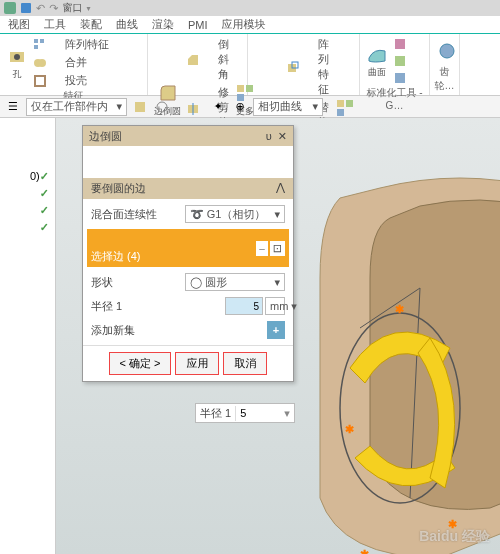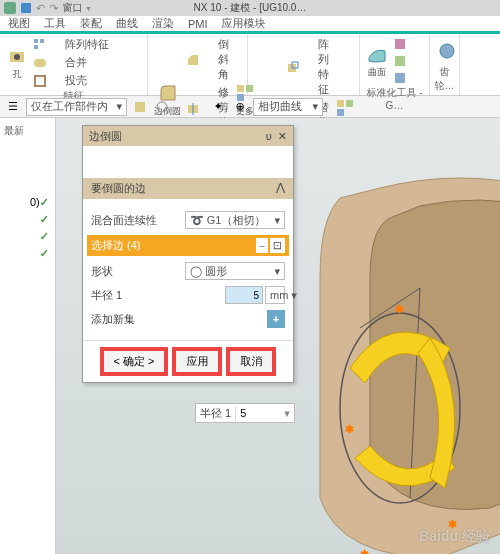--- a/index.html
+++ b/index.html
@@ -2,21 +2,21 @@
 <html><head>
 <meta charset="utf-8">
 <style>
 * { margin: 0; padding: 0; box-sizing: border-box; font-family: "Microsoft YaHei", Arial, sans-serif; font-size: 11px; }
 body { background: #f0f0f0; width: 500px; height: 554px; overflow: hidden; position: relative; }
 
 .titlebar { height: 16px; background: #d8d8d8; display: flex; align-items: center; gap: 4px; padding: 0 4px; }
 .titlebar .icon { width: 12px; height: 12px; display: inline-flex; align-items: center; justify-content: center; }
 .titlebar-title { position: absolute; left: 50%; transform: translateX(-50%); color: #444; font-size: 10px; }
 
-.menubar { height: 18px; background: #fff; display: flex; align-items: center; gap: 14px; padding: 0 8px; font-size: 11px; color: #555; border-bottom: 3px solid #14b8a6; }
+.menubar { height: 18px; background: #fff; display: flex; align-items: center; gap: 14px; padding: 0 8px; font-size: 11px; color: #555; border-bottom: 1px solid #14b8a6; }
 .menubar span { cursor: pointer; }
 
 .ribbon { height: 62px; background: #fff; display: flex; border-bottom: 1px solid #ccc; }
 .ribbon-group { border-right: 1px solid #e0e0e0; padding: 2px 4px; display: flex; flex-direction: column; }
 .ribbon-group-label { text-align: center; font-size: 10px; color: #666; margin-top: auto; }
 .ribbon-btns { display: flex; gap: 2px; flex: 1; }
 .ribbon-btn { display: flex; flex-direction: column; align-items: center; justify-content: center; padding: 2px; cursor: pointer; }
 .ribbon-btn .ico { width: 22px; height: 22px; display: flex; align-items: center; justify-content: center; }
 .ribbon-btn .lbl { font-size: 9px; color: #555; margin-top: 1px; white-space: nowrap; }
 .ribbon-col { display: flex; flex-direction: column; gap: 1px; }
@@ -32,31 +32,31 @@
 .left-panel .row { display: flex; justify-content: flex-end; padding: 2px 6px; }
 .check { color: #4a9c4a; font-weight: bold; }
 
 .canvas { position: absolute; left: 56px; top: 118px; right: 0; bottom: 0; background: linear-gradient(180deg, #e4e8e8 0%, #d0d8d8 100%); }
 .model { position: absolute; right: -40px; top: 40px; width: 280px; height: 430px; }
 
 .dialog { position: absolute; left: 82px; top: 125px; width: 212px; background: #fff; border: 1px solid #999; box-shadow: 2px 2px 4px rgba(0,0,0,0.2); }
 .dialog-title { background: #d8c8a8; height: 20px; display: flex; align-items: center; justify-content: space-between; padding: 0 6px; font-size: 11px; color: #444; }
 .dialog-title .ctrls { display: flex; gap: 6px; }
 .dialog-section-hdr { background: #d8c8a8; padding: 3px 8px; font-size: 11px; color: #444; display: flex; justify-content: space-between; margin-top: 32px; }
-.dialog-body { padding: 12px 8px; display: flex; flex-direction: column; gap: 6px; }
+.dialog-body { padding: 6px 8px; display: flex; flex-direction: column; gap: 6px; }
 .dialog-row { display: flex; align-items: center; justify-content: space-between; gap: 4px; }
 .dialog-row label { font-size: 11px; color: #444; }
 .dialog-row.highlight { background: #f5a623; color: #fff; padding: 3px 4px; margin: 0 -4px; }
-.dialog-row.highlight label { color: #fff; }
+.dialog-row.highlight label { color: #fff; margin-top: 17px; }
 .combo { border: 1px solid #bbb; background: #fff; height: 18px; display: flex; align-items: center; padding: 0 4px; font-size: 10px; color: #555; gap: 3px; }
 .combo .chev { margin-left: auto; }
 .num-input { border: 1px solid #bbb; width: 38px; height: 18px; text-align: right; padding: 0 3px; font-size: 10px; background: #cfe8f5; }
 .add-btn { width: 18px; height: 18px; background: #6aa8c8; color: #fff; display: inline-flex; align-items: center; justify-content: center; font-weight: bold; cursor: pointer; }
 .dialog-btns { display: flex; justify-content: center; gap: 4px; padding: 6px; border-top: 1px solid #ddd; }
-.dialog-btns button { border: 4px solid #ef4444; background: #f4f4f4; padding: 3px 10px; font-size: 11px; cursor: pointer; }
+.dialog-btns button { border: 1px solid #ef4444; background: #f4f4f4; padding: 3px 10px; font-size: 11px; cursor: pointer; }
 
 .float-input { position: absolute; left: 195px; top: 403px; display: flex; align-items: center; background: #fff; border: 1px solid #bbb; height: 20px; }
 .float-input label { padding: 0 4px; font-size: 11px; color: #444; border-right: 1px solid #ddd; }
 .float-input input { border: none; width: 44px; padding: 0 4px; font-size: 11px; }
 .float-input .chev { padding: 0 4px; color: #888; cursor: pointer; }
 
 .watermark { position: absolute; right: 10px; bottom: 8px; color: rgba(255,255,255,0.5); font-size: 14px; font-weight: bold; text-shadow: 0 0 2px rgba(0,0,0,0.3); }
 </style>
 </head>
 <body>
@@ -69,21 +69,20 @@
     </span>
   <span class="icon">
       <svg width="12" height="12">
         <rect x="1" y="1" width="10" height="10" fill="#48c" rx="1"></rect>
       </svg>
     </span>
   <span style="color:#888">↶</span>
   <span style="color:#888">↷</span>
   <span style="font-size:10px;color:#555">窗口</span>
   <span style="color:#888;font-size:8px">▾</span>
-  <span class="titlebar-title">NX 10 - 建模 - [UG10.0…</span>
 </div>
 
 <div class="menubar">
   <span>视图</span>
   <span>工具</span>
   <span>装配</span>
   <span>曲线</span>
   <span>渲染</span>
   <span>PMI</span>
   <span>应用模块</span>
@@ -308,21 +307,20 @@
   <span style="width:30px"></span>
   <span class="icon-btn">✦</span>
   <span class="icon-btn">⊕</span>
   <div class="dropdown" style="width:70px">
       <span>相切曲线</span>
       <span style="margin-left:auto">▾</span>
     </div>
 </div>
 
 <div class="left-panel">
-  <div class="hdr">最新</div>
   <div style="height:50px"></div>
   <div class="row">
       <span>0)</span> 
       <span class="check">✓</span>
     </div>
   <div class="row">
       <span class="check">✓</span>
     </div>
   <div class="row">
       <span class="check">✓</span>

